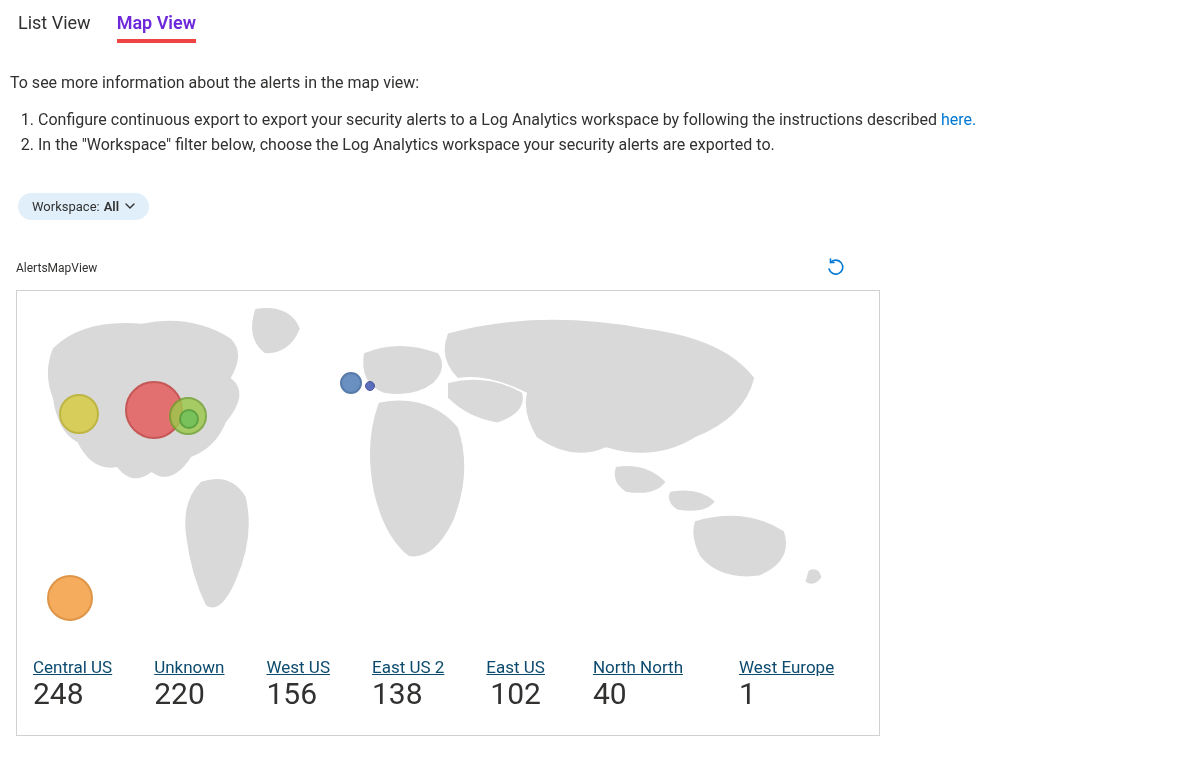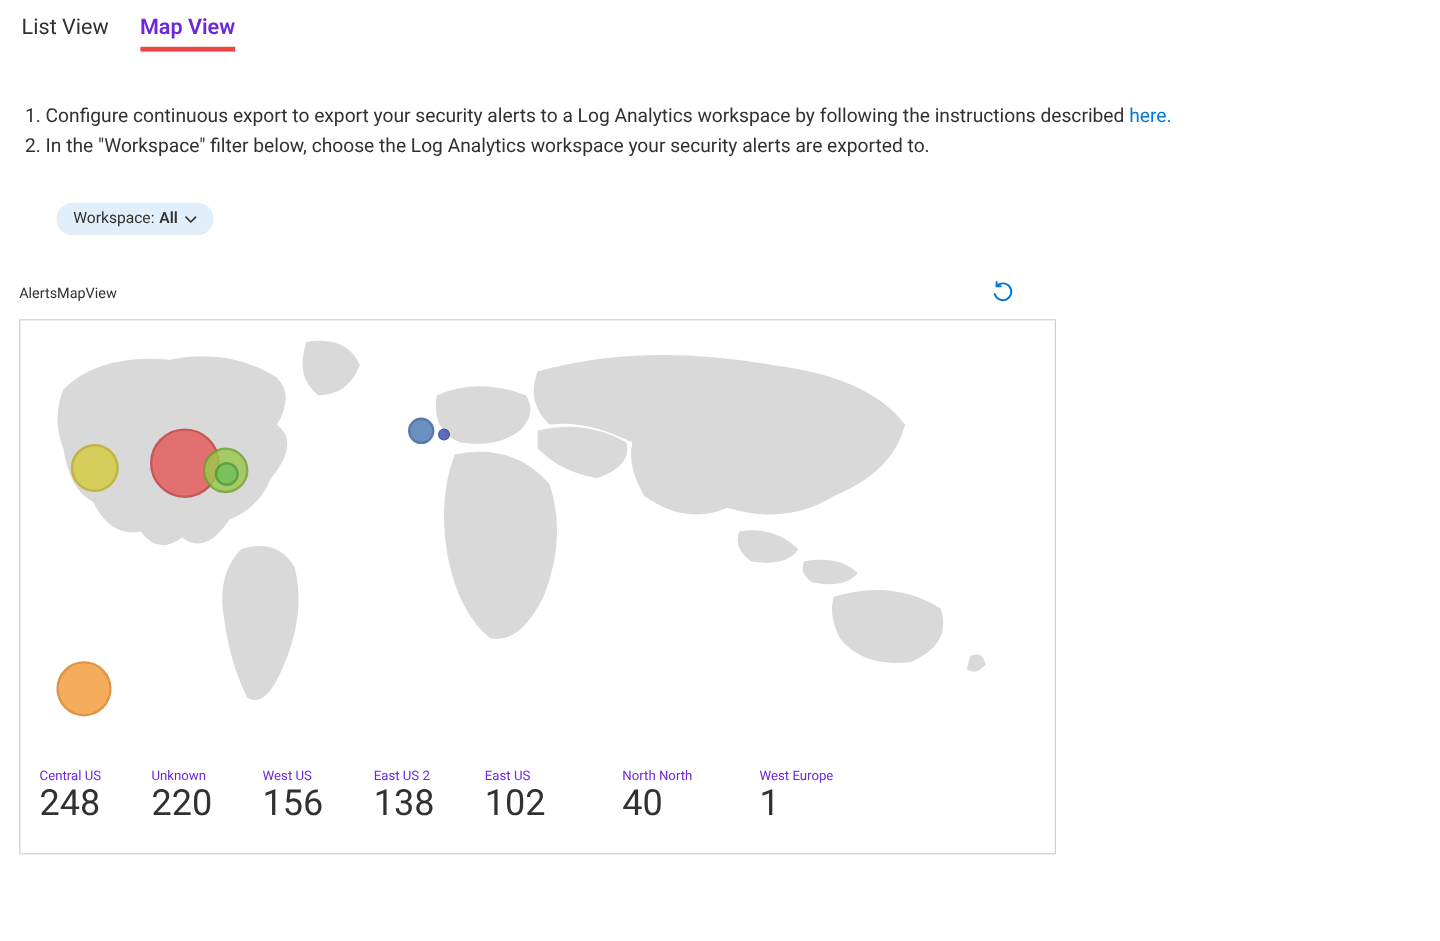--- a/index.html
+++ b/index.html
@@ -44,21 +44,20 @@
   }
   .info li { margin: 2px 0; }
   .link {
     color: #0078d4;
     cursor: pointer;
   }
 
   
   .filters {
     padding: 34px 0 0 18px;
-    margin-left: 29px;
   }
   .pill {
     display: inline-flex;
     align-items: center;
     background: #e1effa;
     border-radius: 16px;
     padding: 6px 14px;
     font-size: 13px;
     cursor: pointer;
     color: #323130;
@@ -122,44 +121,46 @@
     position: absolute;
     left: 0; right: 0; bottom: 0;
     display: flex;
     padding: 10px 16px 26px 16px;
     gap: 0;
   }
   .stat {
     flex: 0 0 auto;
     margin-right: 42px;
   }
-  .stat:nth-child(5){ margin-right:64px; }
+  .stat:nth-child(5){ margin-right:48px;text-align:center; }
   .stat:nth-child(6){ margin-right:56px; }
   .stat-label {
-    font-size: 11px;
-    color: #6d28d9;
+    font-size: 17px;
+    color: #0c4a6e;
     margin-bottom: 2px;
     white-space: nowrap;
+    text-decoration: underline;
   }
   .stat-val {
     font-size: 30px;
     font-weight: 400;
     color: #323130;
     line-height: 1;
   }
 </style>
 </head>
 <body>
 
 <div class="tabs">
   <div class="tab">List View</div>
   <div class="tab active">Map View</div>
 </div>
 
 <div class="info">
+  <div>To see more information about the alerts in the map view:</div>
   <ol>
     <li>
       <span>Configure continuous export to export your security alerts to a Log Analytics workspace by following the instructions described </span><span class="link">here.</span>
     </li>
     <li>In the "Workspace" filter below, choose the Log Analytics workspace your security alerts are exported to.</li>
   </ol>
 </div>
 
 <div class="filters">
   <div class="pill">

